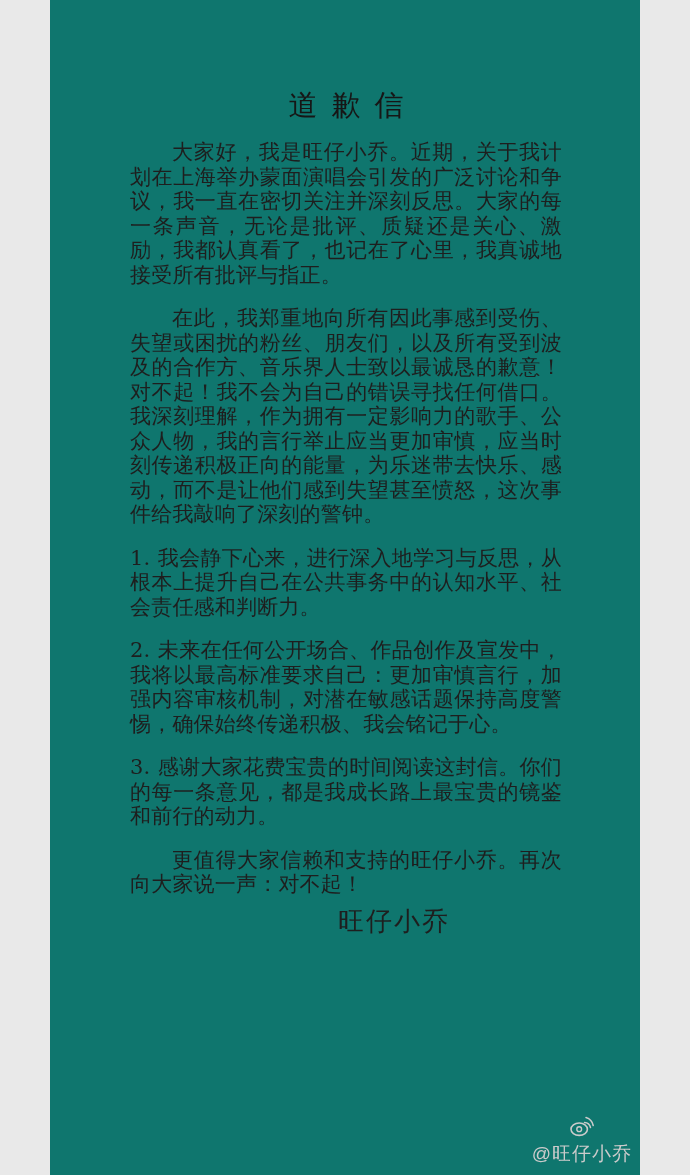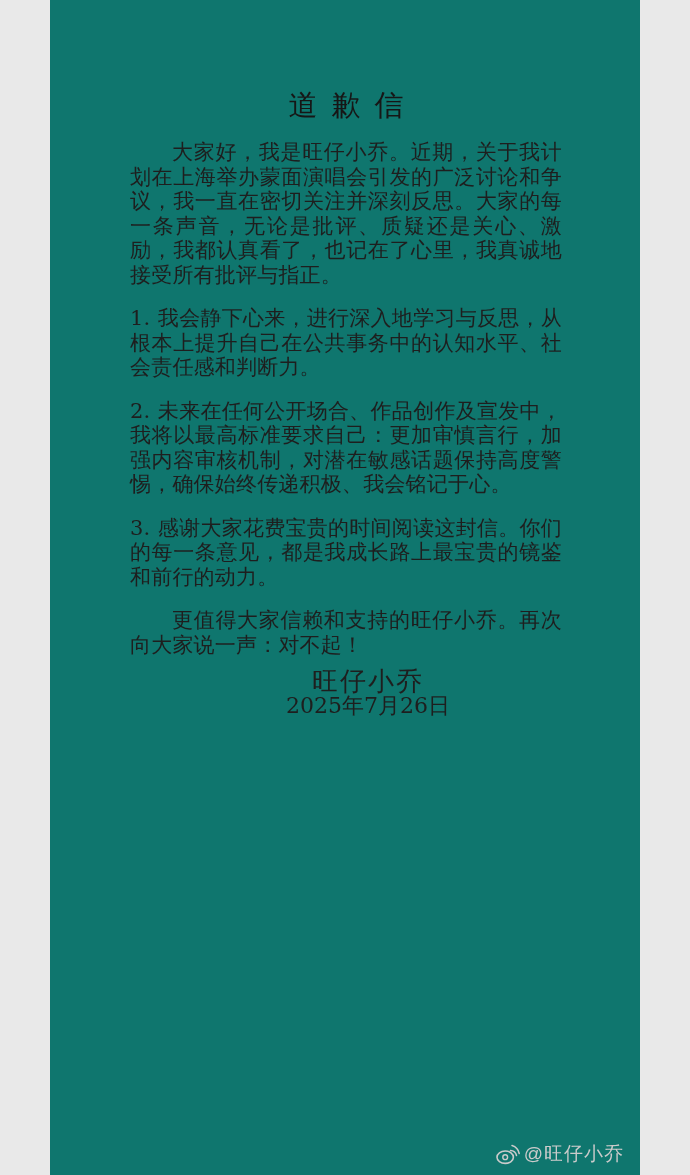--- a/index.html
+++ b/index.html
@@ -57,56 +57,57 @@
     letter-spacing: 2px;
   }
   .sig-date {
     font-family: "DejaVu Serif", serif;
     font-size: 22px;
     line-height: 24px;
     margin-top: 1px;
   }
   .watermark {
     position: absolute;
-    right: 16px;
+    right: 8px;
     bottom: 8px;
     display: flex;
     align-items: center;
     gap: 4px;
     color: #cbcbcb;
     font-size: 19px;
     letter-spacing: 1px;
     user-select: none;
+    flex-direction: column;
   }
   .wm-icon { display: inline-flex; }
 </style>
 </head>
 <body>
 
 <div class="page">
 
   <h1 class="title">道歉信</h1>
 
   <p class="para indent-2 first">大家好，我是旺仔小乔。近期，关于我计划在上海举办蒙面演唱会引发的广泛讨论和争议，我一直在密切关注并深刻反思。大家的每一条声音，无论是批评、质疑还是关心、激励，我都认真看了，也记在了心里，我真诚地接受所有批评与指正。</p>
 
+  <p class="para indent-2">在此，我郑重地向所有因此事感到受伤、失望或困扰的粉丝、朋友们，以及所有受到波及的合作方、音乐界人士致以最诚恳的歉意！　对不起！我不会为自己的错误寻找任何借口。我深刻理解，作为拥有一定影响力的歌手、公众人物，我的言行举止应当更加审慎，应当时刻传递积极正向的能量，为乐迷带去快乐、感动，而不是让他们感到失望甚至愤怒，这次事件给我敲响了深刻的警钟。</p>
 
 
   <p class="para promise"><span class="num">1.</span><span>我会静下心来，进行深入地学习与反思，从根本上提升自己在公共事务中的认知水平、社会责任感和判断力。</span></p>
 
   <p class="para promise"><span class="num">2.</span><span>未来在任何公开场合、作品创作及宣发中，我将以最高标准要求自己：更加审慎言行，加强内容审核机制，对潜在敏感话题保持高度警惕，确保始终传递积极、我会铭记于心。</span></p>
 
   <p class="para promise"><span class="num">3.</span><span>感谢大家花费宝贵的时间阅读这封信。你们的每一条意见，都是我成长路上最宝贵的镜鉴和前行的动力。</span></p>
 
 
   <p class="para indent-2">更值得大家信赖和支持的旺仔小乔。再次向大家说一声：对不起！</p>
 
   <div class="signature">
     <div class="sig-inner">
       <div class="sig-name">旺仔小乔</div>
-      <div class="sig-date">2025年7月26日</div>
     </div>
   </div>
 
   <div class="watermark">
     <span class="wm-icon">
       <svg width="24" height="22" viewBox="0 0 24 22" fill="none">
         <ellipse cx="9.2" cy="14.2" rx="8.2" ry="6.2" stroke="#cbcbcb" stroke-width="1.6"></ellipse>
         <circle cx="9.2" cy="14.2" r="2.4" stroke="#cbcbcb" stroke-width="1.4"></circle>
         <path d="M14.5 7.5 A6.5 6.5 0 0 1 20.5 12.5" stroke="#cbcbcb" stroke-width="1.5" stroke-linecap="round"></path>
         <path d="M16 2.5 A10.5 10.5 0 0 1 23.2 10.5" stroke="#cbcbcb" stroke-width="1.5" stroke-linecap="round"></path>

